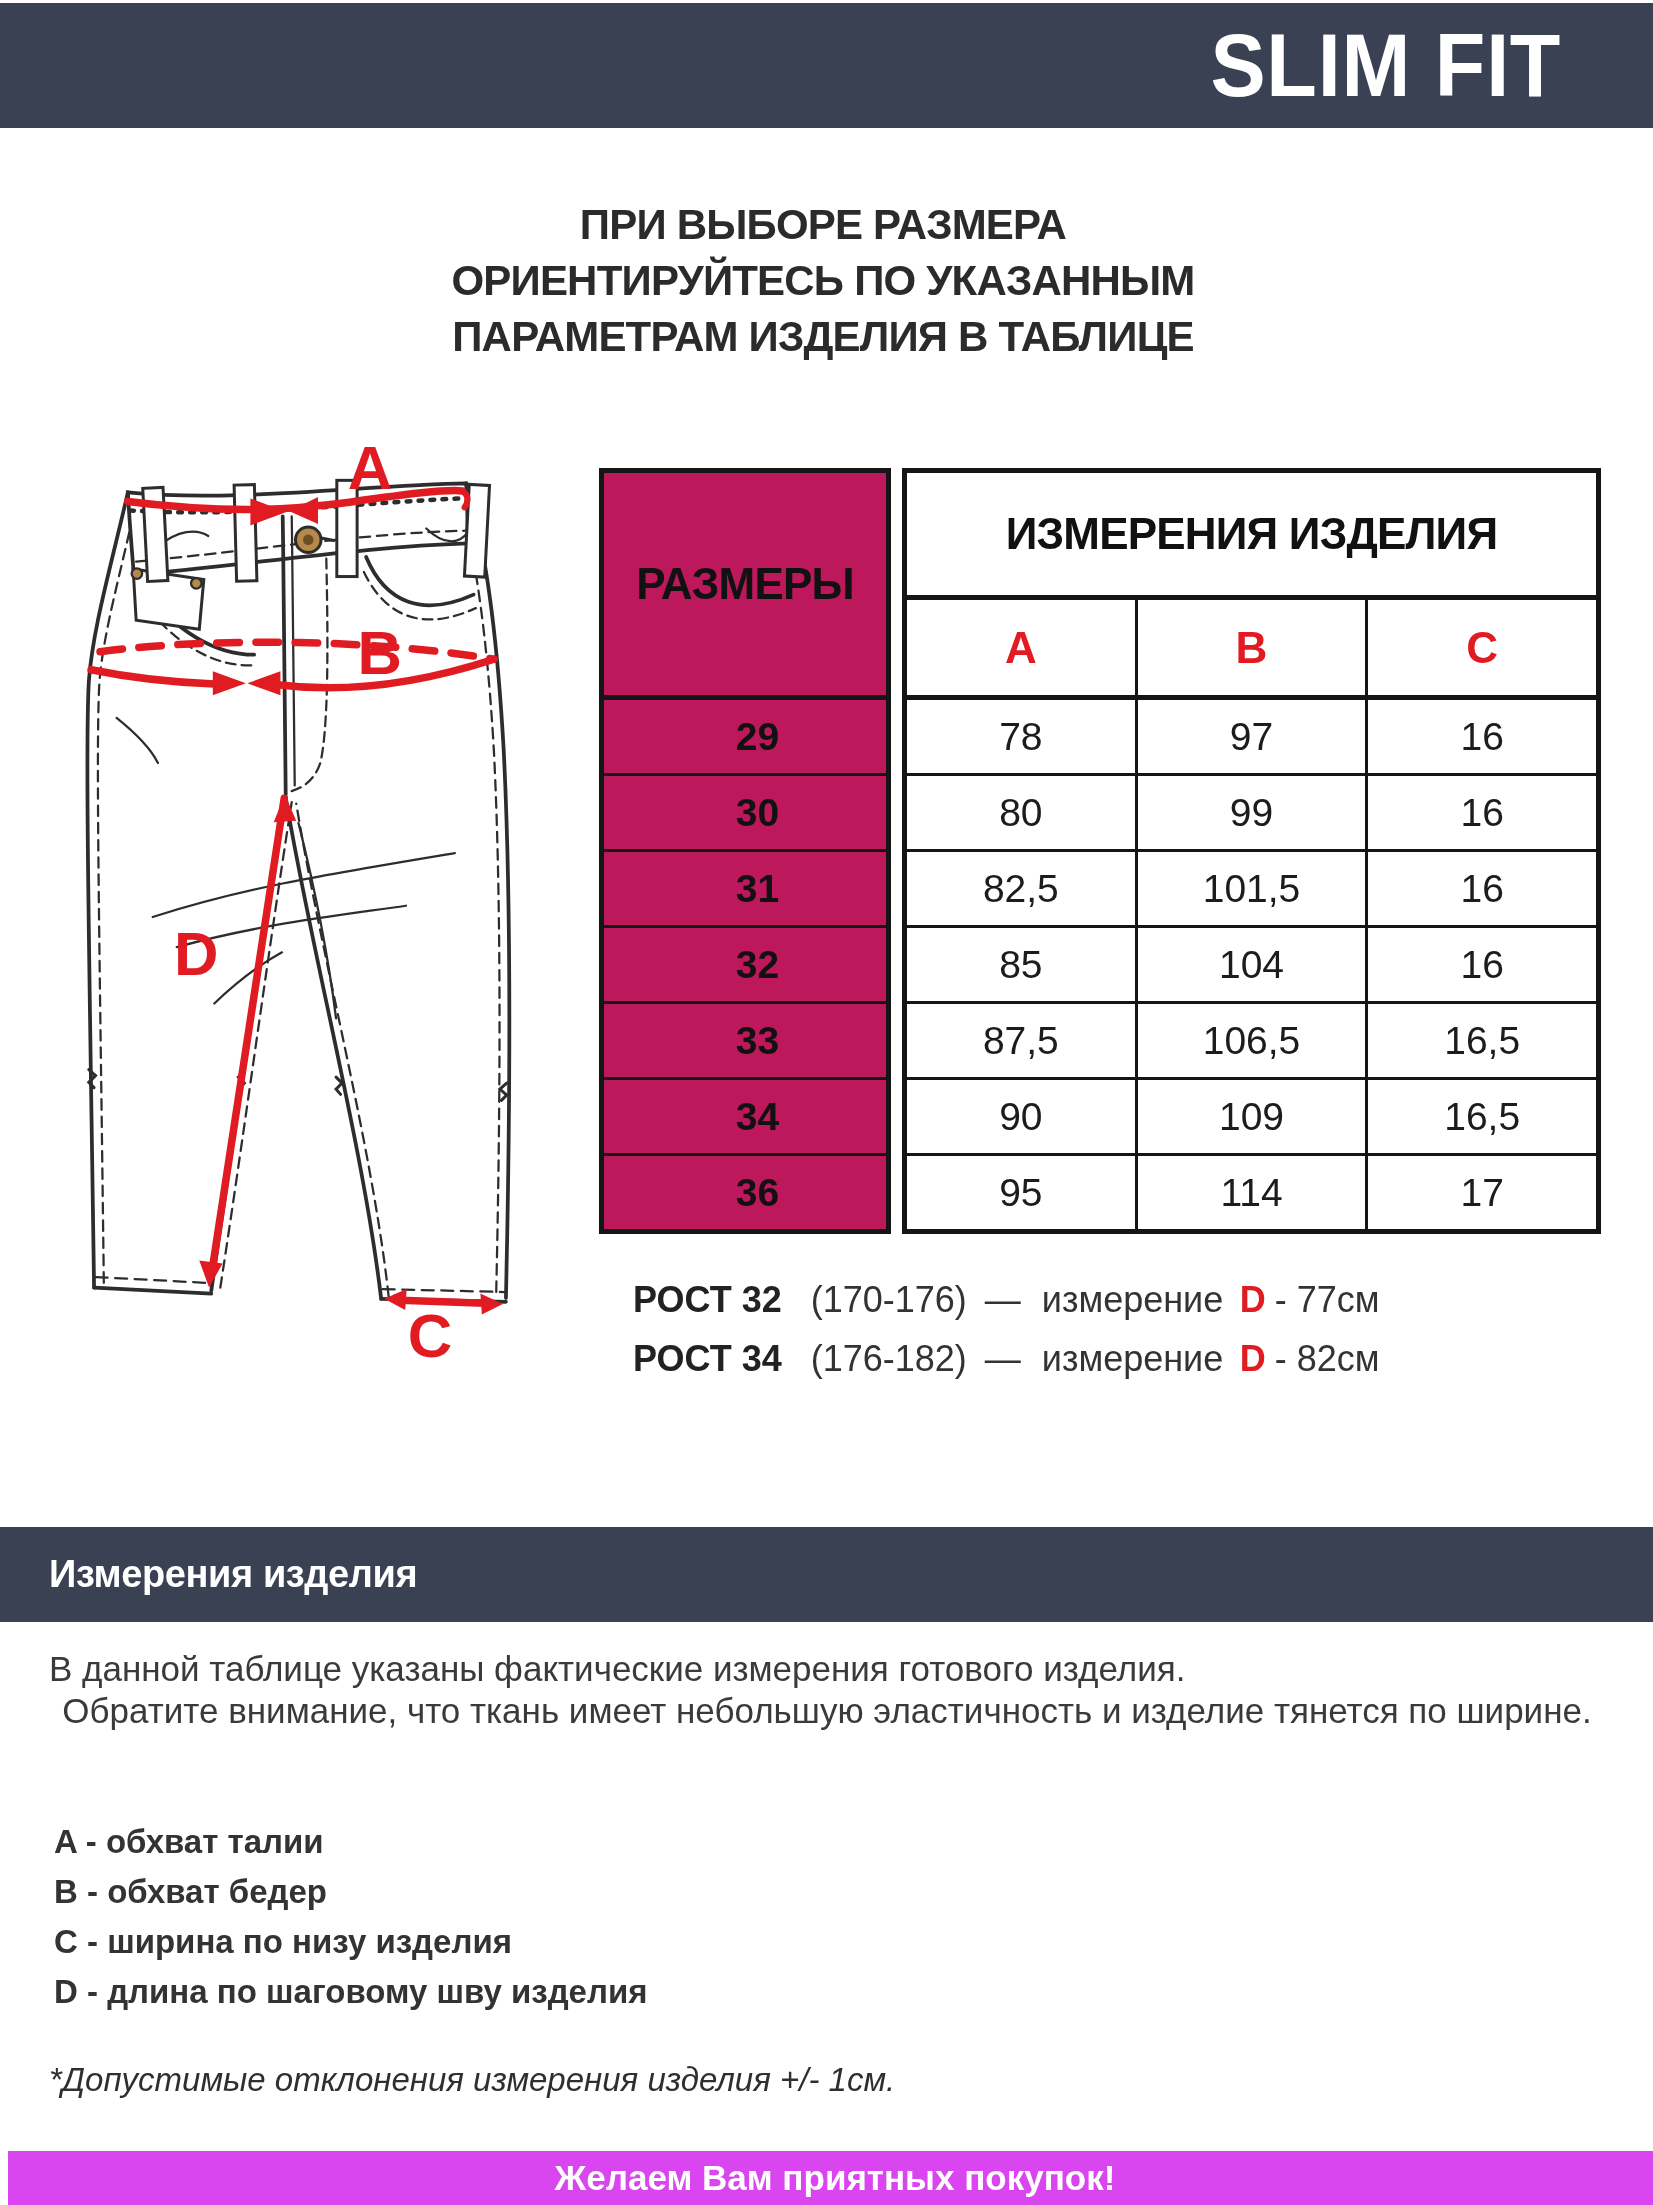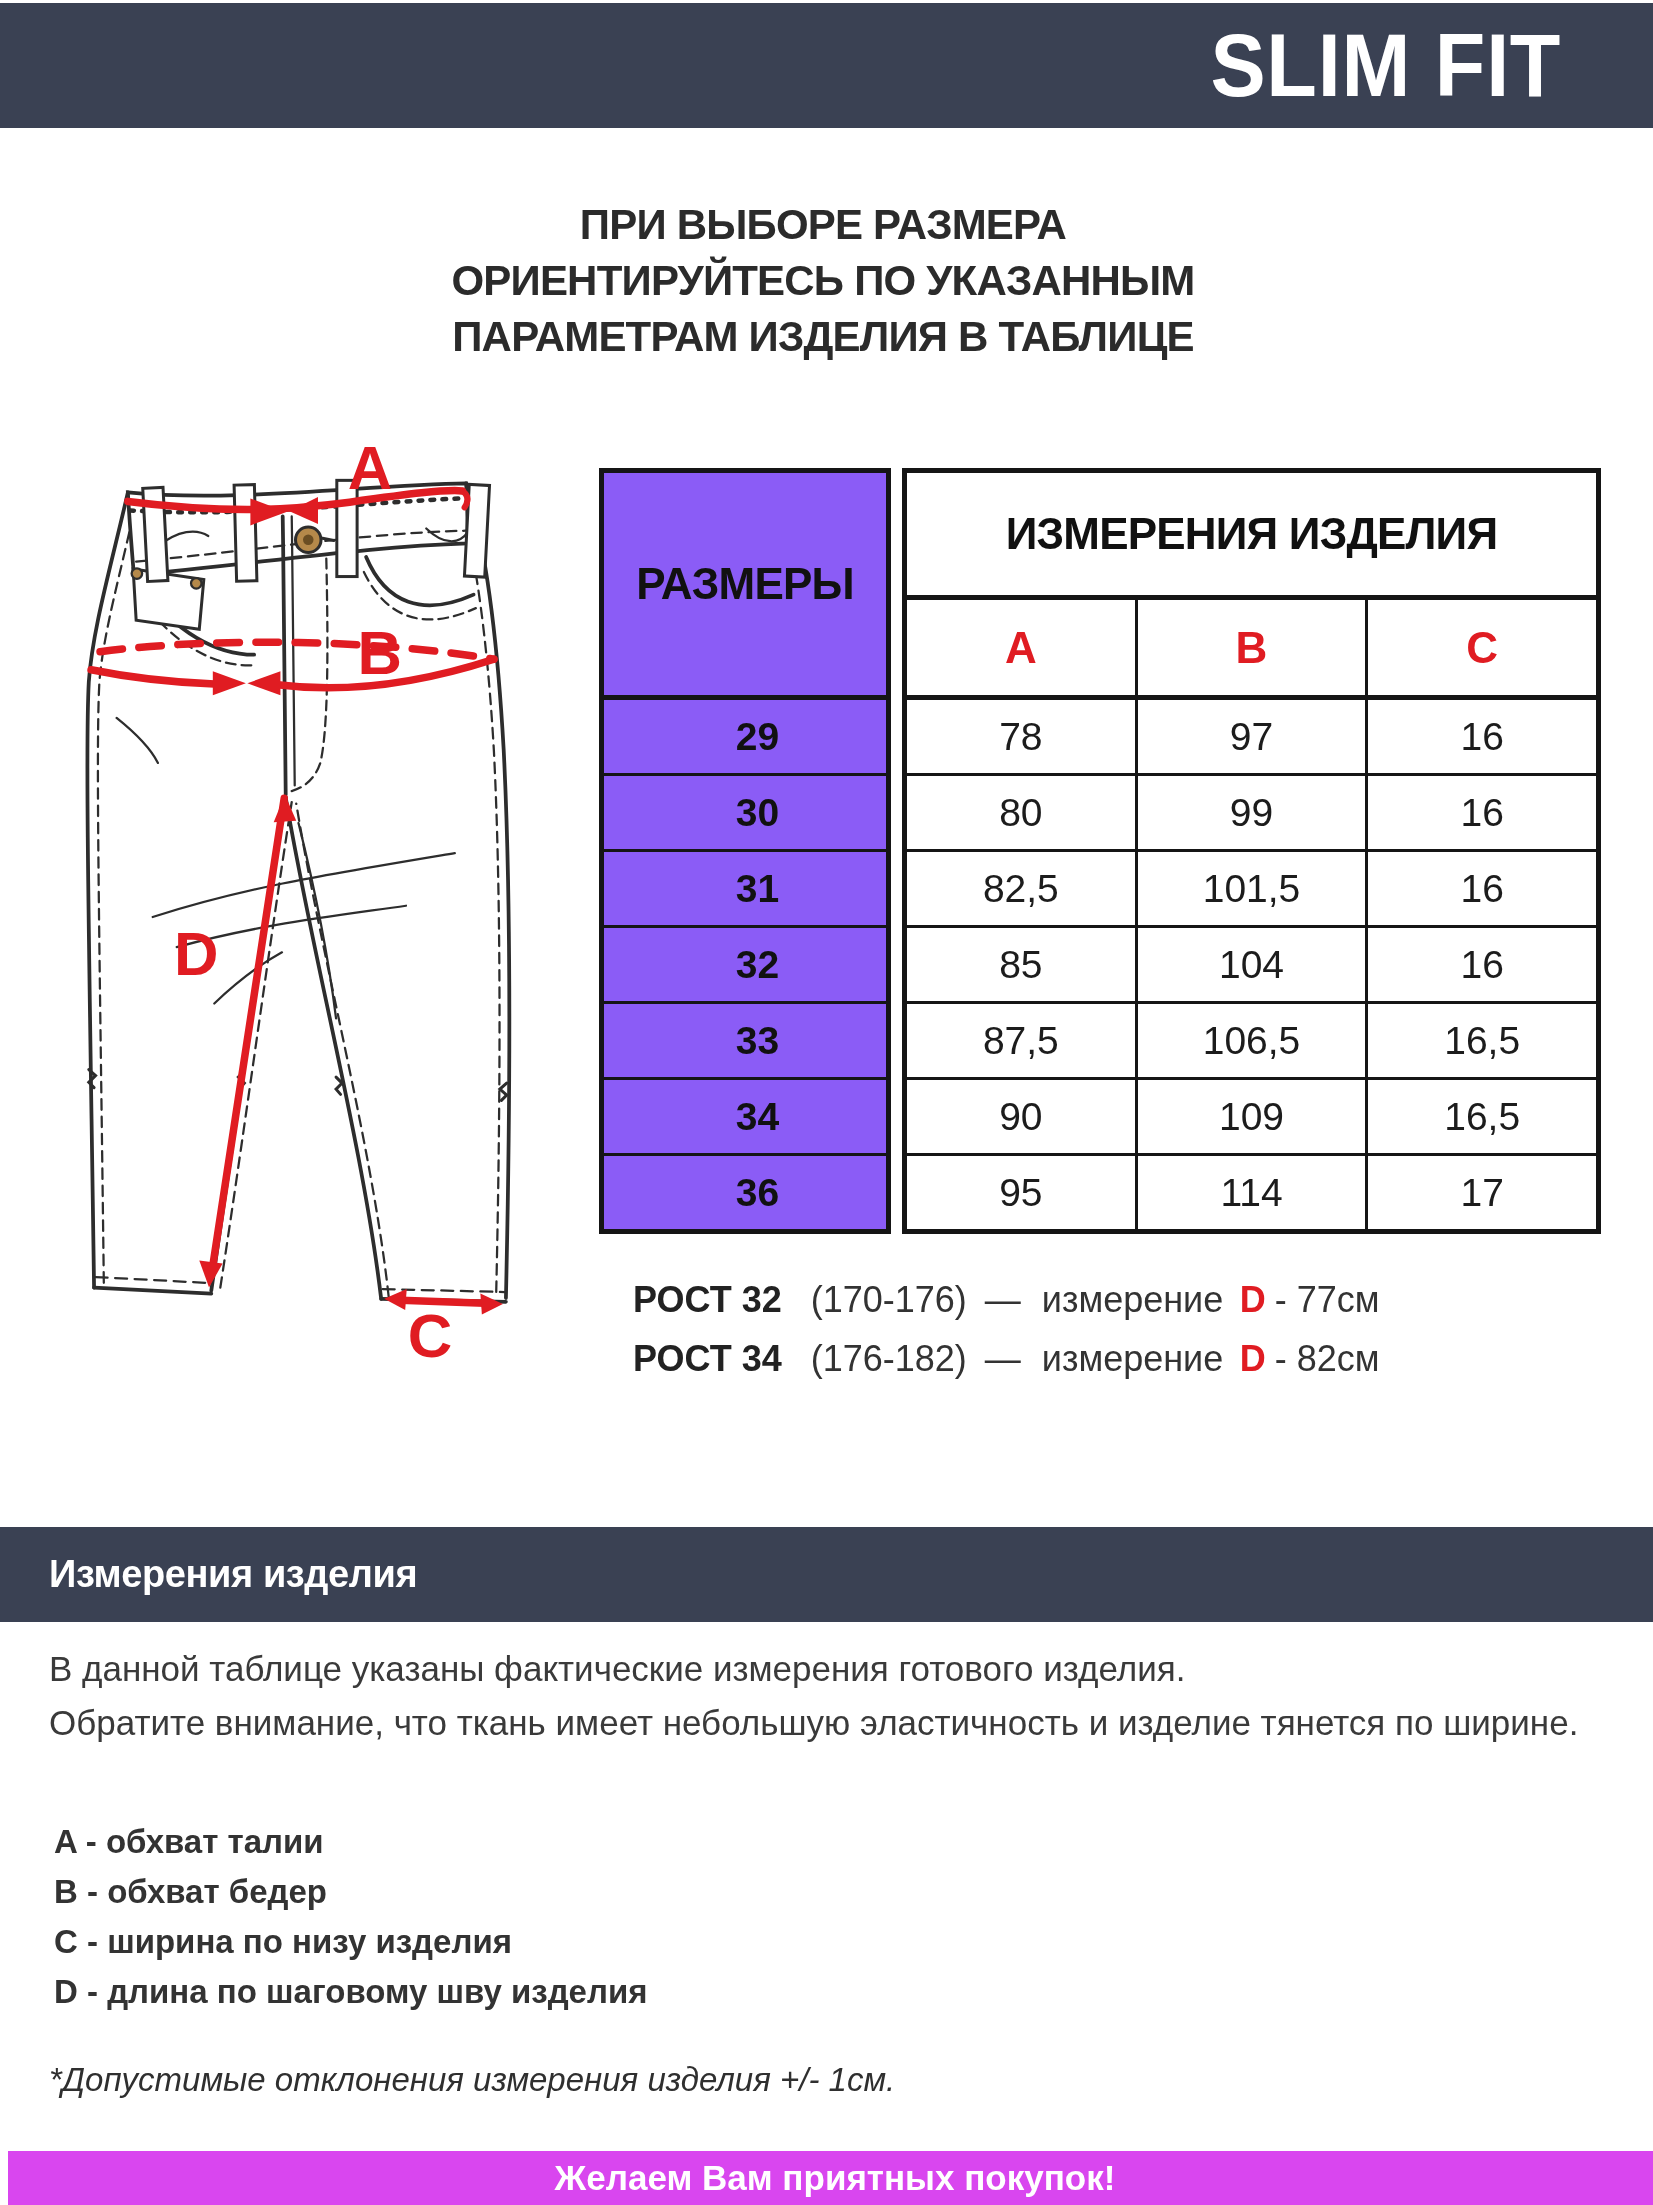--- a/index.html
+++ b/index.html
@@ -14,21 +14,21 @@
 
   
   .heading{position:absolute;left:0;top:197px;width:1646px;text-align:center;
            font-weight:bold;font-size:42px;line-height:56px;color:#2b2b2b;letter-spacing:-0.8px;}
 
   
   .jeans{position:absolute;left:64px;top:432px;width:481px;height:955px;}
 
   
   .sizes-table{position:absolute;left:599px;top:468px;width:292px;height:766px;box-sizing:border-box;
-               border:5.3px solid #151515;display:flex;flex-direction:column;background:#8b5cf6;}
+               border:5.3px solid #151515;display:flex;flex-direction:column;background:#be185d;}
   .sizes-head{height:222px;border-bottom:5.3px solid #151515;display:flex;align-items:center;justify-content:center;
               font-weight:bold;font-size:44px;letter-spacing:-0.8px;color:#111;}
   .sizes-rows{flex:1;display:flex;flex-direction:column;}
   .srow{flex:1;display:flex;align-items:center;justify-content:center;font-weight:bold;font-size:39px;color:#111;padding-left:25px;}
   .srow + .srow{border-top:3px solid #151515;}
 
   .measures-table{position:absolute;left:902px;top:468px;width:699px;height:766px;box-sizing:border-box;
                   border:5.3px solid #151515;display:flex;flex-direction:column;background:#fff;}
   .measures-head{height:122px;border-bottom:5.3px solid #151515;display:flex;align-items:center;justify-content:center;
                  font-weight:bold;font-size:44px;letter-spacing:-0.8px;color:#111;}
@@ -52,21 +52,21 @@
   .rost-line .wrd{margin-right:16.5px;}
   .rost-line .dl{font-weight:bold;color:#e01c22;margin-right:9px;}
 
   
   .section-bar{position:absolute;left:0;top:1527px;width:1654px;height:95px;background:#3a4153;
                display:flex;align-items:center;padding-left:49px;box-sizing:border-box;}
   .section-bar .t{color:#fff;font-weight:bold;font-size:38px;letter-spacing:-0.4px;}
 
   
   .para{position:absolute;left:49px;top:1648px;width:1556px;font-size:35px;line-height:42px;color:#3a3a3a;}
-  .para .p2{margin-top:12px;}
+  .para .p2{text-align:center;}
 
   
   .legend{position:absolute;left:54px;top:1817px;font-size:33px;color:#333;font-weight:bold;}
   .legend-item{height:50px;display:flex;align-items:center;}
 
   
   .footnote{position:absolute;left:49px;top:2061px;font-size:33px;font-style:italic;color:#2f2f2f;}
 
   
   .footer-bar{position:absolute;left:8px;top:2151px;width:1654px;height:54px;background:#d946ef;

